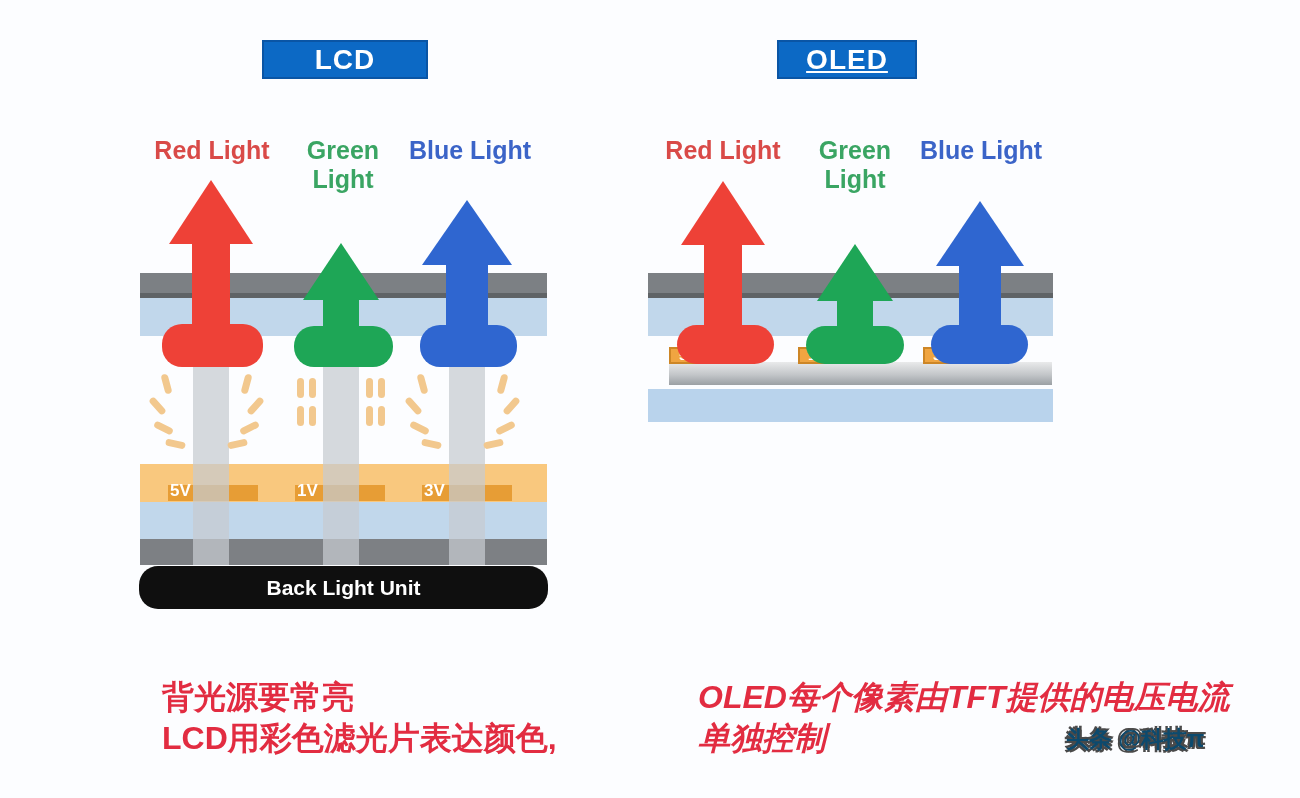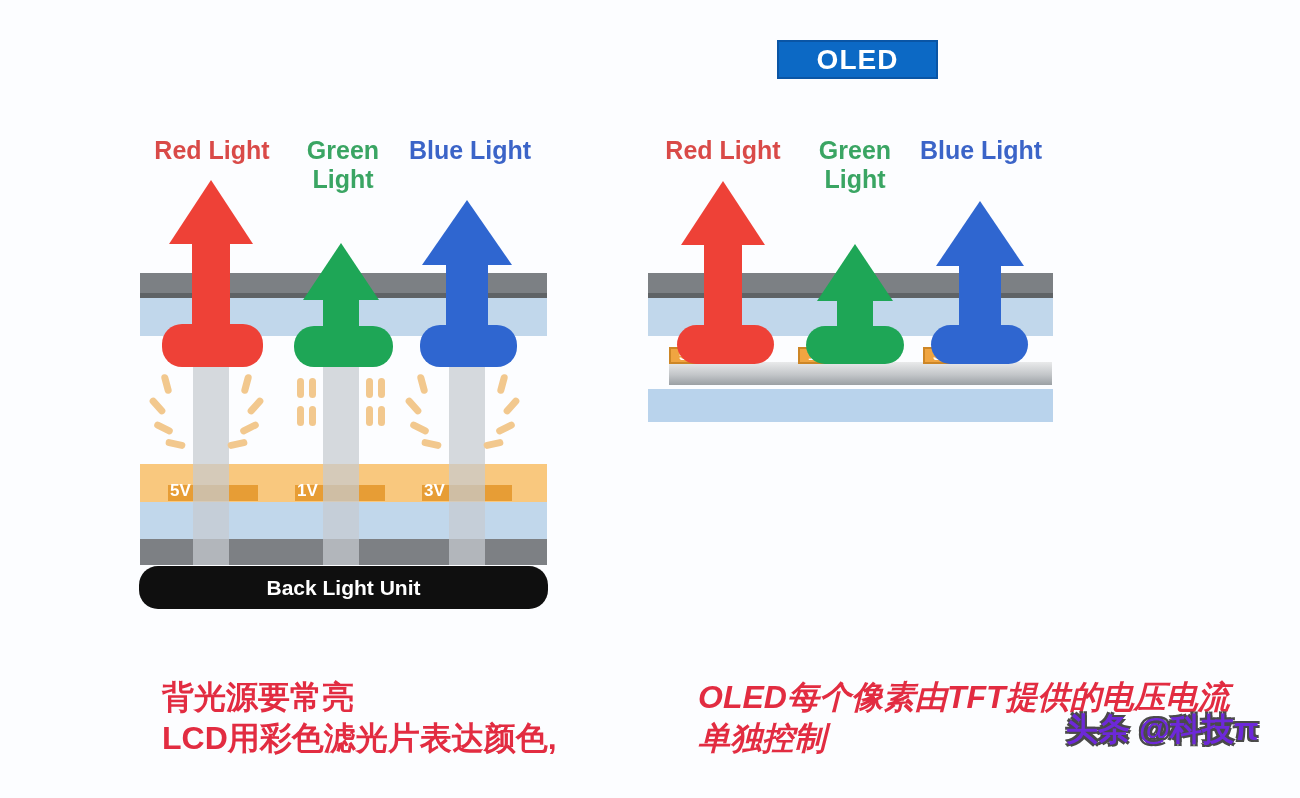--- a/index.html
+++ b/index.html
@@ -49,30 +49,33 @@
     background:#f2c88e;z-index:3;
   }
   .arrow-head{position:absolute;clip-path:polygon(50% 0,100% 100%,0 100%);z-index:4;}
   .arrow-stem{position:absolute;z-index:4;}
   .arrow-blob{position:absolute;border-radius:20px;z-index:4;}
   .caption{
     position:absolute;top:677px;color:#e22c41;font-size:32px;font-weight:bold;
     line-height:41px;z-index:6;white-space:nowrap;
   }
   .watermark{
-    position:absolute;left:1066px;top:708px;z-index:7;
-    color:#6d28d9;font-size:32px;font-weight:bold;white-space:nowrap;
+    position:absolute;left:1066px;top:724px;z-index:7;
+    color:#0c4a6e;font-size:23px;font-weight:bold;white-space:nowrap;
     text-shadow:-2px -2px 0 #4a4a4a,2px 2px 0 #4a4a4a,-2px 2px 0 #4a4a4a,2px -2px 0 #4a4a4a;
   }
 </style>
 </head>
 <body>
 
 <div id="stage">
 
+  <div class="title-box" style="left:262px;width:166px;">
+    <span>LCD</span>
+  </div>
 
   <div class="light-label" style="left: 147px; color: rgb(217, 74, 72);">Red Light</div>
   <div class="light-label" style="left: 278px; color: rgb(58, 165, 99);">Green Light</div>
   <div class="light-label" style="left: 405px; color: rgb(59, 100, 200);">Blue Light</div>
 
   <div class="layer gray-layer" style="left:140px;top:273px;width:407px;height:20px;"></div>
   <div class="layer glass-layer" style="left:140px;top:298px;width:407px;height:38px;"></div>
   <div class="layer orange-layer" style="left:140px;top:464px;width:407px;height:38px;"></div>
   <div class="layer glass-layer" style="left:140px;top:502px;width:407px;height:37px;"></div>
   <div class="layer gray2-layer" style="left:140px;top:539px;width:407px;height:26px;"></div>
@@ -89,21 +92,21 @@
 
   <div class="backlight-bar" style="left:139px;top:566px;width:409px;height:43px;border-radius:19px;">
     <span>Back Light Unit</span>
   </div>
 
   <div class="caption" style="left:162px;">
     <div>背光源要常亮</div>
     <div>LCD用彩色滤光片表达颜色,</div>
   </div>
 
-  <div class="title-box" style="left:777px;width:161px;">
+  <div class="title-box" style="left:777px;width:140px;text-decoration:underline;">
     <span>OLED</span>
   </div>
 
   <div class="light-label" style="left: 658px; color: rgb(217, 74, 72);">Red Light</div>
   <div class="light-label" style="left: 790px; color: rgb(58, 165, 99);">Green Light</div>
   <div class="light-label" style="left: 916px; color: rgb(59, 100, 200);">Blue Light</div>
 
   <div class="layer gray-layer" style="left:648px;top:273px;width:405px;height:20px;"></div>
   <div class="layer glass-layer" style="left:648px;top:298px;width:405px;height:38px;"></div>
   <div class="layer tft-layer" style="left:669px;top:362px;width:383px;height:23px;"></div>

